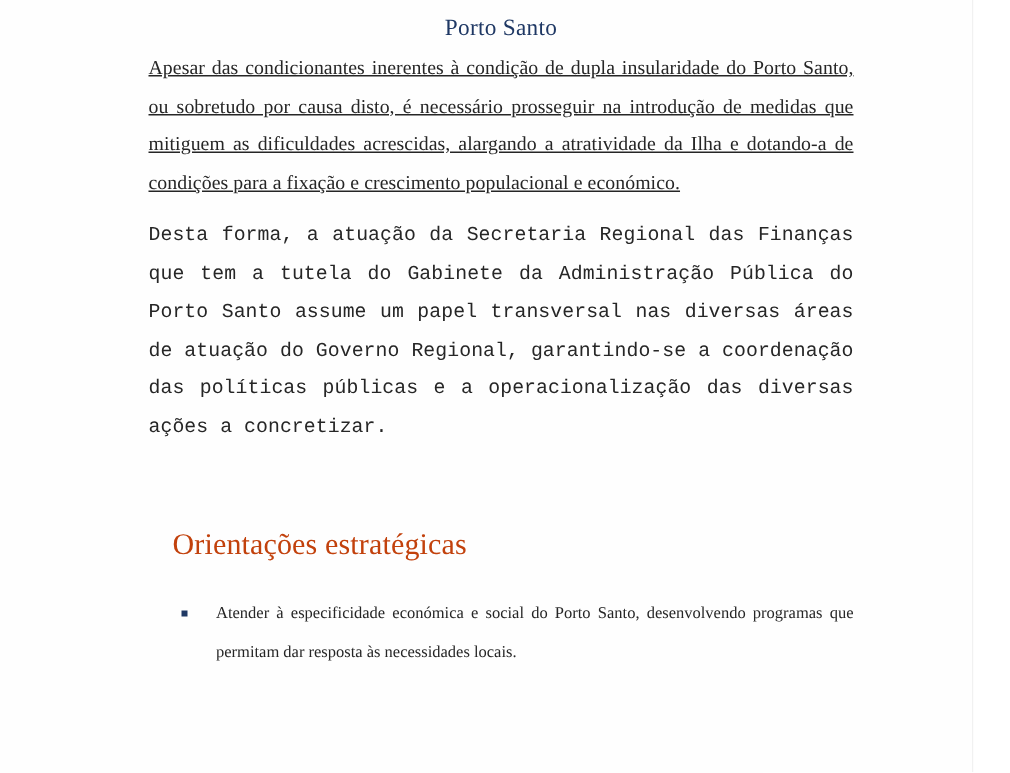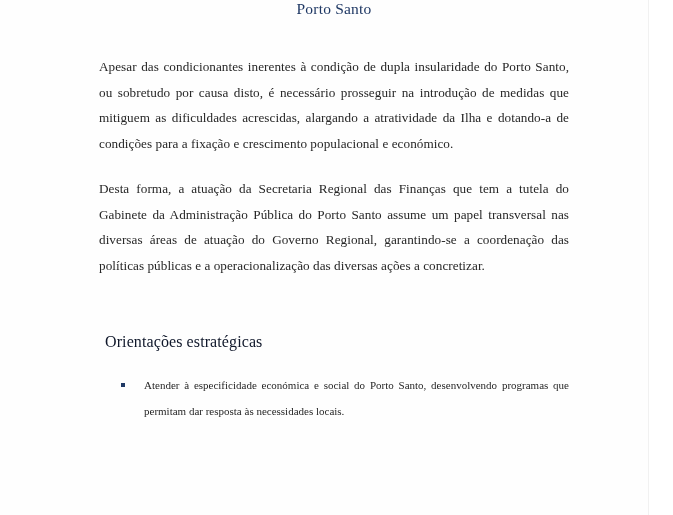--- a/index.html
+++ b/index.html
@@ -37,41 +37,42 @@
     position: absolute;
     left: 99px;
     top: 0;
     width: 470px;
   }
   .doc-title {
     color: #1f3864;
     font-size: 15.5px;
     text-align: center;
     margin: 0;
+    padding-top: 10px;
     font-weight: normal;
     letter-spacing: 0.2px;
   }
   .para {
     color: #262626;
     font-size: 13.2px;
     line-height: 25.5px;
     text-align: justify;
     margin: 0;
     padding: 0;
     letter-spacing: 0.05px;
   }
-  .para-1 { margin-top: 36px; }
+  .para-1 { margin-top: 4px; text-decoration: underline; }
   .para-2 { margin-top: 14px; }
-  .para-3 { margin-top: 20px; }
+  .para-3 { margin-top: 10px; font-family: Liberation Mono, monospace; }
 
   .section-heading {
-    color: #0f172a;
-    font-size: 16px;
+    color: #c2410c;
+    font-size: 20px;
     font-weight: normal;
-    margin: 6px;
+    margin: 16px;
     padding: 0;
     margin-top: 55px;
     letter-spacing: 0.1px;
   }
 
   .bullet-list {
     list-style: none;
     margin: 0;
     padding: 0;
     margin-top: 22px;

